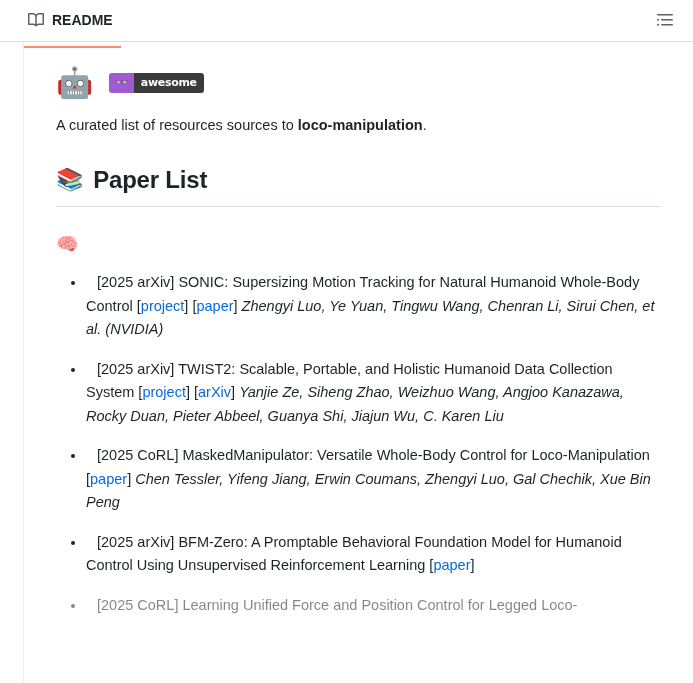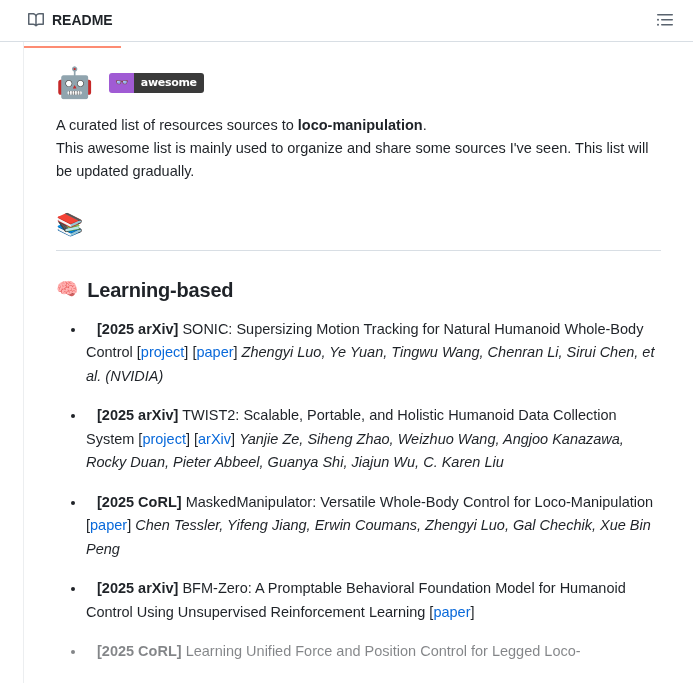--- a/index.html
+++ b/index.html
@@ -151,21 +151,21 @@
     padding-left: 30px;
     list-style: disc;
   }
   ul.paper-list li {
     margin-bottom: 16px;
     font-size: 14.5px;
     line-height: 1.62;
     color: #1f2328;
   }
   ul.paper-list li::marker { color: #1f2328; }
-  .tag { font-weight: 700; padding-left: 11px; }
+  .tag { font-weight: 400; padding-left: 11px; }
   .authors { font-style: italic; }
   a.link {
     color: #0969da;
     cursor: pointer;
   }
   .fade-row { opacity: 0.55; }
 </style>
 </head>
 <body>
 
@@ -196,30 +196,29 @@
       <h1 class="title">
         <span class="robot">🤖</span>
         <span class="badge">
           <span class="badge-left">👓</span>
           <span class="badge-right">awesome</span>
         </span>
       </h1>
 
       <p class="para">
         <span>A curated list of resources sources to </span><b>loco-manipulation</b><span>.</span><br>
-        <span>This awesome list is mainly used to organize and share some sources I've seen. This list will be updated gradually.</span>
       </p>
 
       <h2 class="section">
         <span class="emoji">📚</span>
+        <span>Paper List</span>
       </h2>
 
       <h3 class="subsection">
         <span class="emoji">🧠</span>
-        <span>Learning-based</span>
       </h3>
 
       <ul class="paper-list">
         <li>
           <span class="tag">[2025 arXiv]</span><span> SONIC: Supersizing Motion Tracking for Natural Humanoid Whole-Body Control [</span><a class="link">project</a><span>] [</span><a class="link">paper</a><span>] </span><span class="authors">Zhengyi Luo, Ye Yuan, Tingwu Wang, Chenran Li, Sirui Chen, et al. (NVIDIA)</span>
         </li>
         <li>
           <span class="tag">[2025 arXiv]</span><span> TWIST2: Scalable, Portable, and Holistic Humanoid Data Collection System [</span><a class="link">project</a><span>] [</span><a class="link">arXiv</a><span>] </span><span class="authors">Yanjie Ze, Siheng Zhao, Weizhuo Wang, Angjoo Kanazawa, Rocky Duan, Pieter Abbeel, Guanya Shi, Jiajun Wu, C. Karen Liu</span>
         </li>
         <li>

